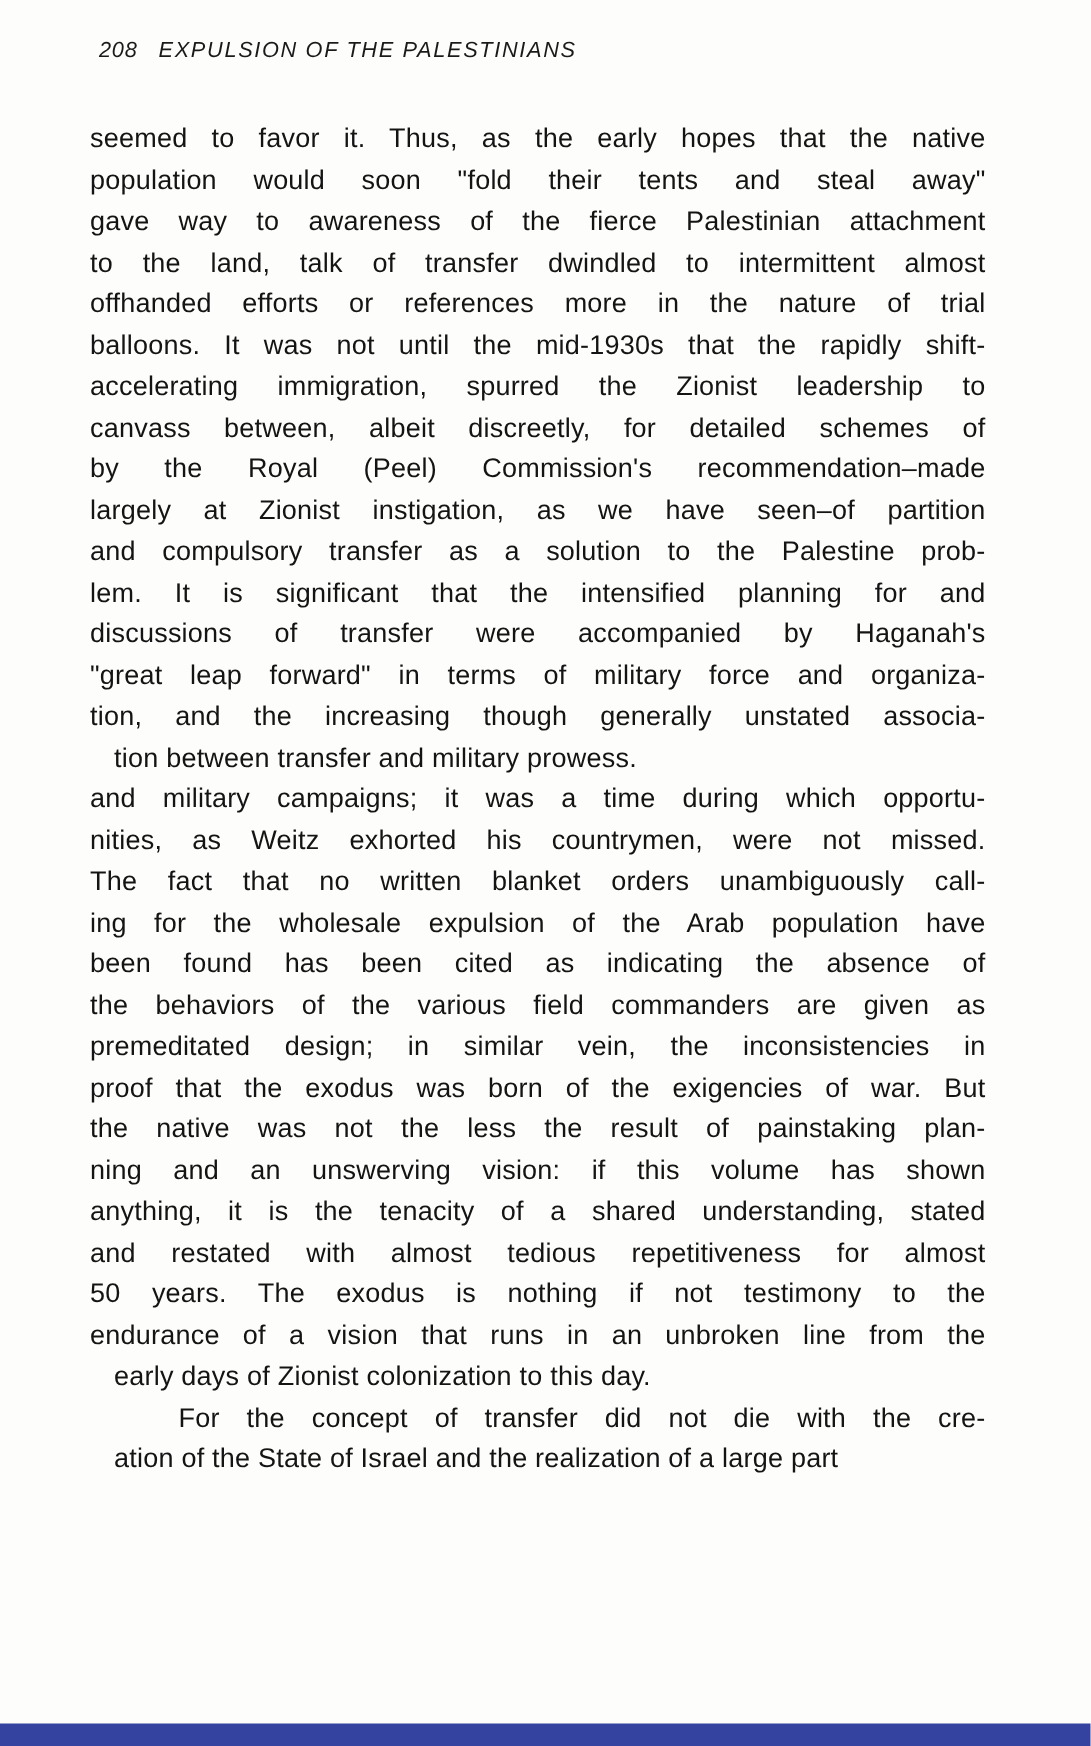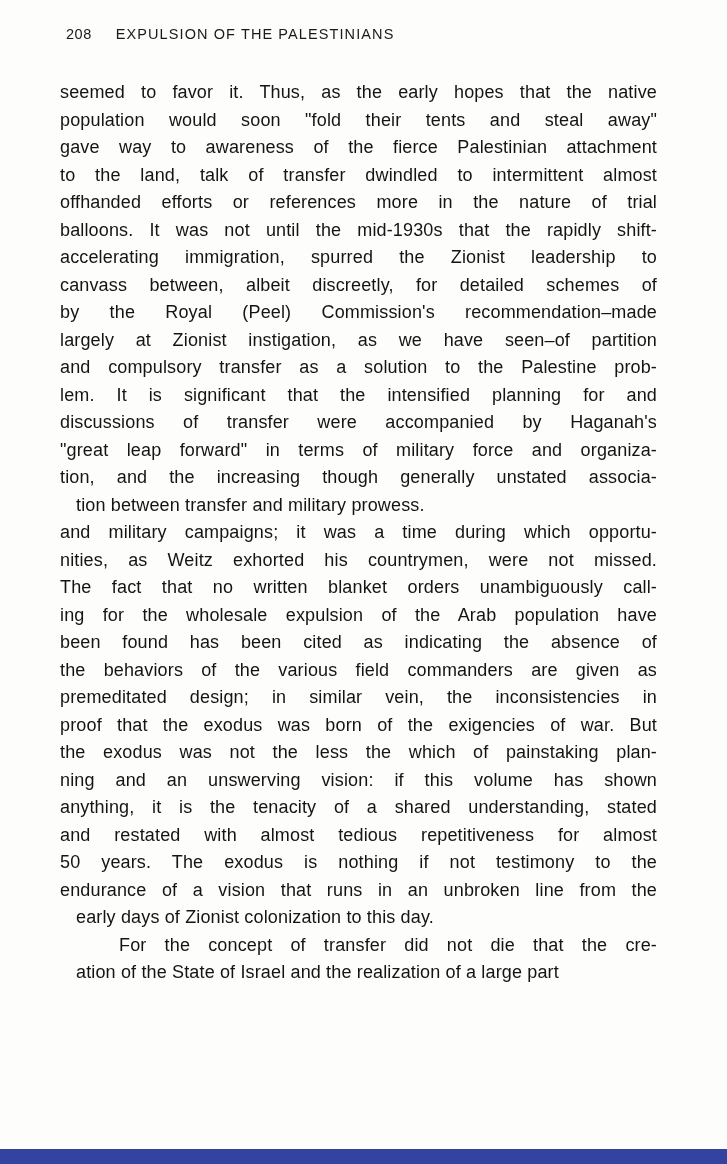--- a/index.html
+++ b/index.html
@@ -14,25 +14,26 @@
     color: #151515;
     box-sizing: border-box;
   }
 
   .page-header {
     position: absolute;
     top: 26px;
     left: 66px;
     display: flex;
     align-items: baseline;
-    gap: 24px;
+    gap: 14px;
     font-size: 14.5px;
     letter-spacing: 1.1px;
     color: #1a1a1a;
     white-space: nowrap;
+    font-style: italic;
   }
   .page-header .page-number { letter-spacing: 0.5px; }
 
   .article {
     position: absolute;
     top: 79px;
     left: 60px;
     width: 597px;
     font-size: 18px;
     line-height: 27.5px;
@@ -90,29 +91,29 @@
       </div>
       <div class="para indent-normal">
         <div class="line">and military campaigns; it was a time during which opportu-</div>
         <div class="line">nities, as Weitz exhorted his countrymen, were not missed.</div>
         <div class="line">The fact that no written blanket orders unambiguously call-</div>
         <div class="line">ing for the wholesale expulsion of the Arab population have</div>
         <div class="line">been found has been cited as indicating the absence of</div>
         <div class="line">the behaviors of the various field commanders are given as</div>
         <div class="line">premeditated design; in similar vein, the inconsistencies in</div>
         <div class="line">proof that the exodus was born of the exigencies of war. But</div>
-        <div class="line">the exodus was not the less the which of painstaking plan-</div>
+        <div class="line">the native was not the less the result of painstaking plan-</div>
         <div class="line">ning and an unswerving vision: if this volume has shown</div>
         <div class="line">anything, it is the tenacity of a shared understanding, stated</div>
         <div class="line">and restated with almost tedious repetitiveness for almost</div>
         <div class="line">50 years. The exodus is nothing if not testimony to the</div>
         <div class="line">endurance of a vision that runs in an unbroken line from the</div>
         <div class="line last">early days of Zionist colonization to this day.</div>
       </div>
       <div class="para indent-deep">
-        <div class="line first">For the concept of transfer did not die that the cre-</div>
+        <div class="line first">For the concept of transfer did not die with the cre-</div>
         <div class="line last">ation of the State of Israel and the realization of a large part</div>
       </div>
     </article>
 
   <div class="bottom-bar" style="background: rgb(51, 67, 159);"></div>
 
 </div>
 
 </body></html>

